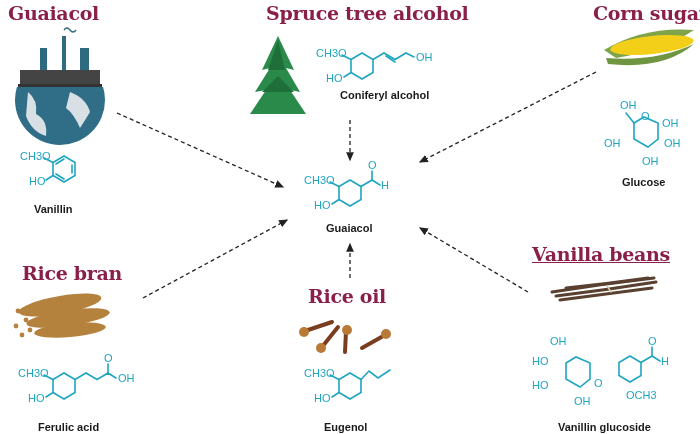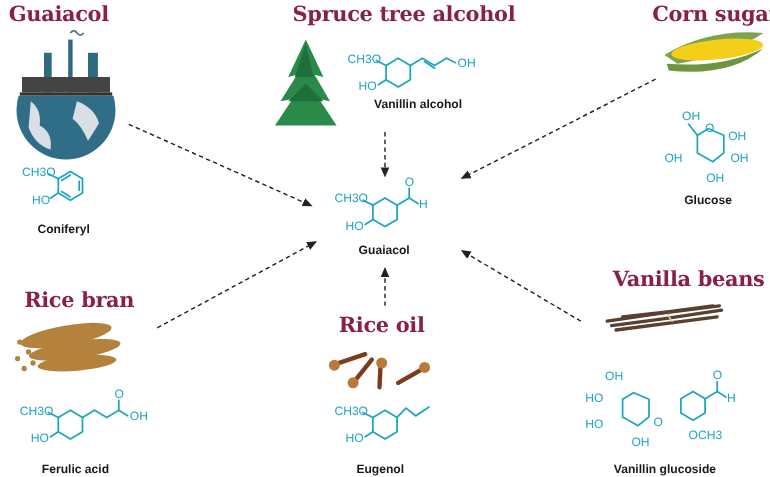--- a/index.html
+++ b/index.html
@@ -27,24 +27,24 @@
     <line x1="350" y1="278" x2="350" y2="244" marker-end="url(#ah)"></line>
     <line x1="528" y1="292" x2="420" y2="228" marker-end="url(#ah)"></line>
   </g>
 </svg>
 
 <div class="title" style="left:8px;top:2px;">Guaiacol</div>
 <div class="title" style="left:266px;top:2px;">Spruce tree alcohol</div>
 <div class="title" style="left:593px;top:2px;">Corn sugar</div>
 <div class="title" style="left:22px;top:262px;">Rice bran</div>
 <div class="title" style="left:308px;top:285px;">Rice oil</div>
-<div class="title" style="left:557px;top:243px;">Vanilla beans</div>
+<div class="title" style="left:532px;top:243px;text-decoration:underline;">Vanilla beans</div>
 
-<div class="label" style="left:34px;top:203px;">Coniferyl</div>
-<div class="label" style="left:340px;top:89px;">Vanillin alcohol</div>
+<div class="label" style="left:34px;top:203px;">Vanillin</div>
+<div class="label" style="left:340px;top:89px;">Coniferyl alcohol</div>
 <div class="label" style="left:622px;top:176px;">Glucose</div>
 <div class="label" style="left:38px;top:421px;">Ferulic acid</div>
 <div class="label" style="left:324px;top:421px;">Eugenol</div>
 <div class="label" style="left:558px;top:421px;text-align:right;">Vanillin glucoside</div>
 <div class="label" style="left:326px;top:222px;">Guaiacol</div>
 
 <svg class="layer" width="700" height="434">
 
   <g>
     <rect x="40" y="48" width="7" height="36" fill="#2e6a80"></rect>

